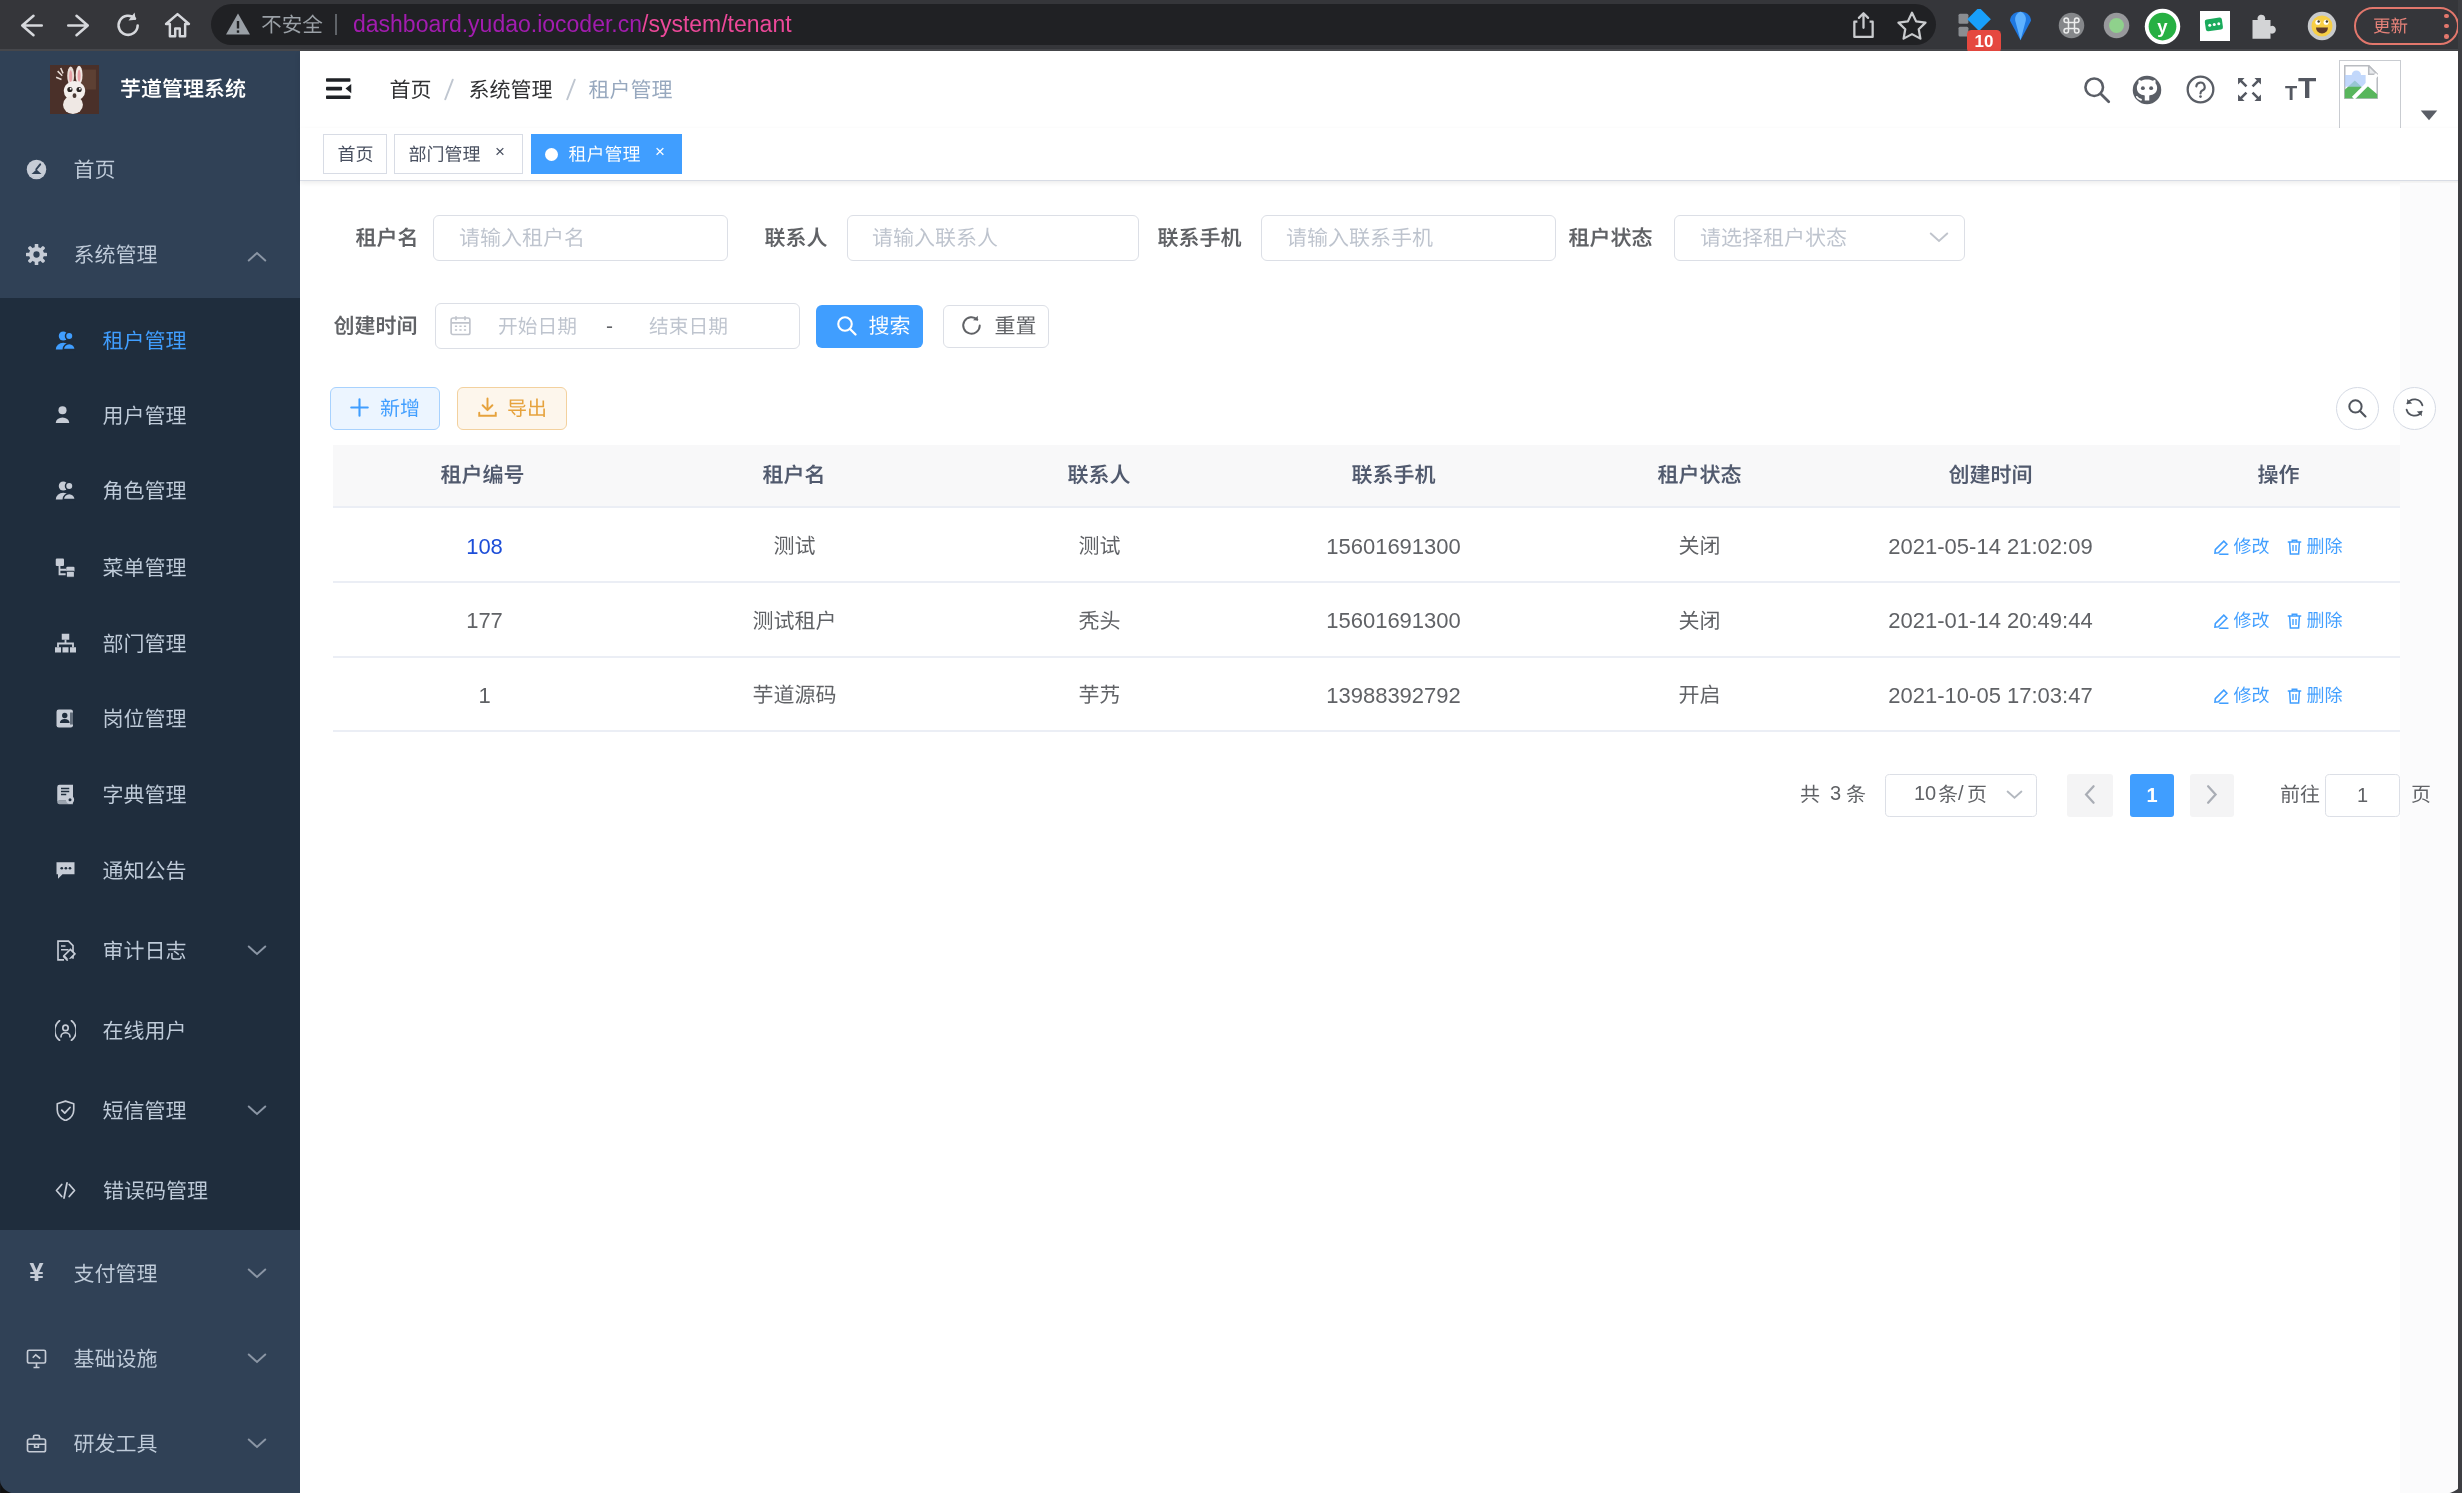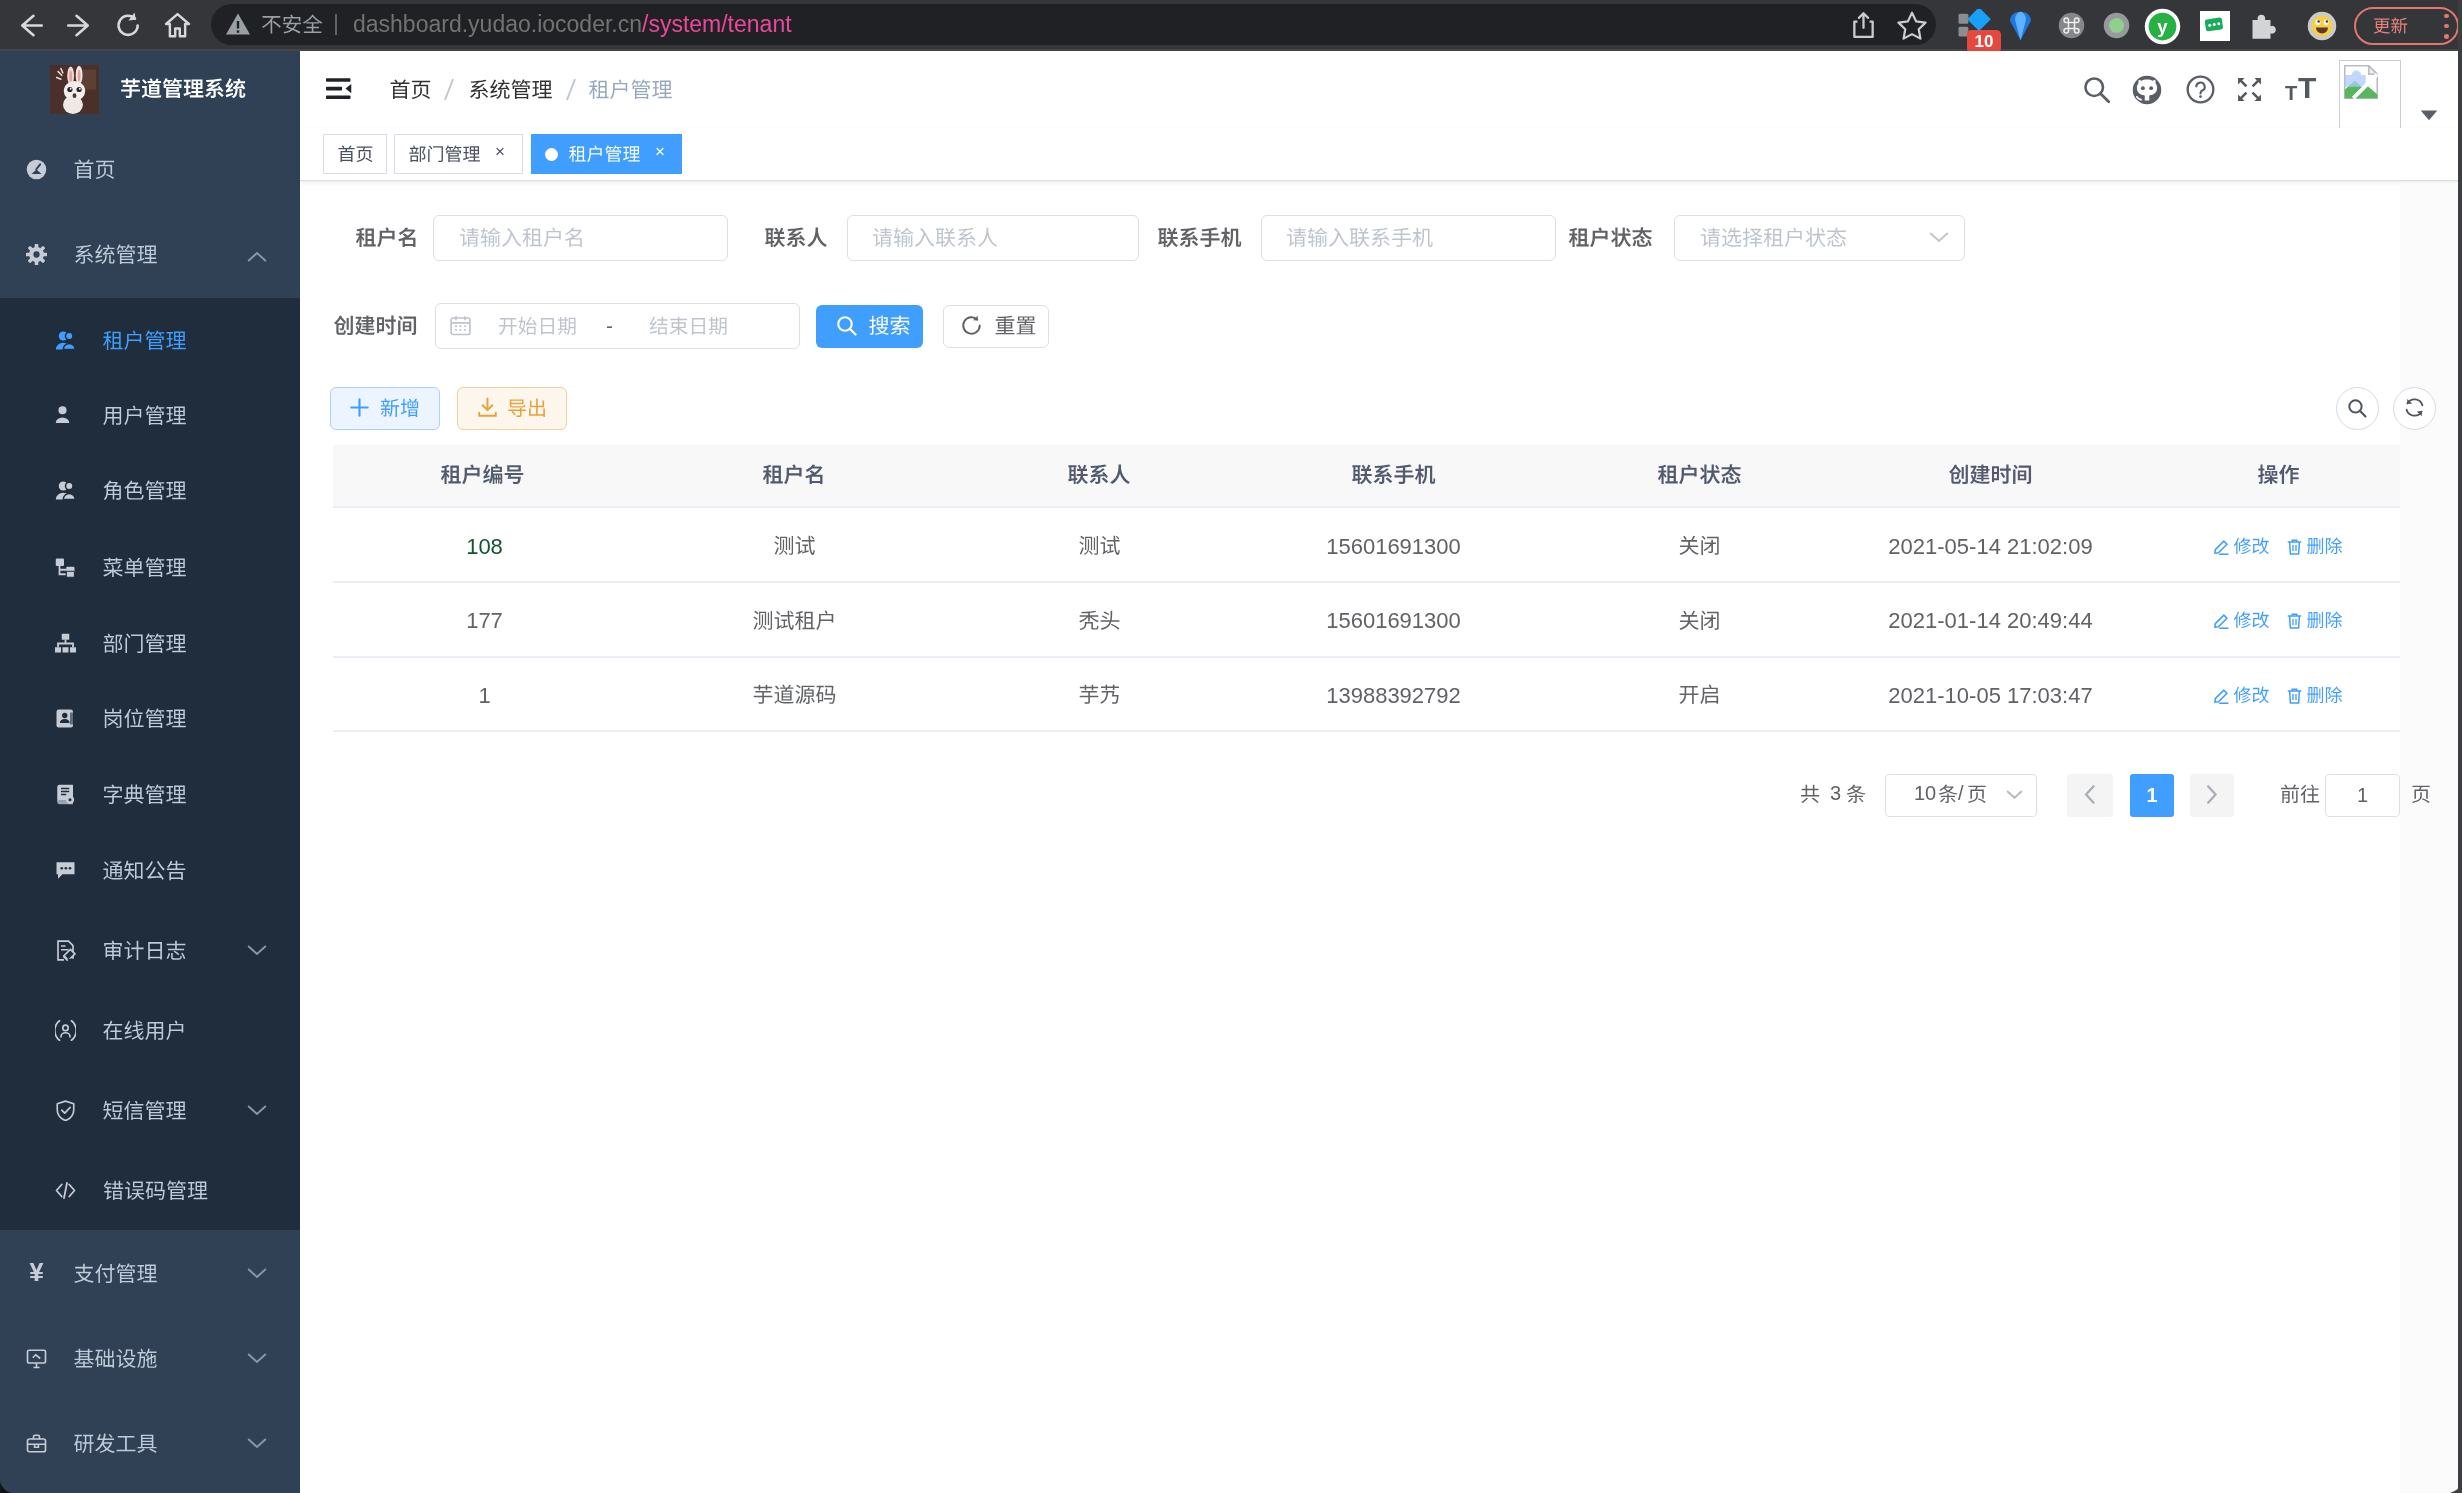--- a/index.html
+++ b/index.html
@@ -151,21 +151,21 @@
     </svg>
   </div>
 <div style="position:absolute;left:261px;top:14px;">
     <svg width="62" height="20.6" viewBox="0 -870 3000 1000" style="display:block;" fill="#9aa0a6">
       <use href="#g4e0d" x="0"></use>
       <use href="#g5b89" x="1000"></use>
       <use href="#g5168" x="2000"></use>
     </svg>
   </div>
 <div style="position:absolute;left:335px;top:13.7px;width:1.5px;height:21px;background:#5f6368;"></div>
-<div style="position:absolute;top:10.7px;font:23px 'Liberation Sans',sans-serif;color:#e8eaed;line-height:27px;white-space:pre;left:353px;"><span style="color:#737373">dashboard.yudao.iocoder.cn</span><span style="color:#ec4899">/system/tenant</span></div>
+<div style="position:absolute;top:10.7px;font:23px 'Liberation Sans',sans-serif;color:#e8eaed;line-height:27px;white-space:pre;left:353px;"><span style="color:#a21caf">dashboard.yudao.iocoder.cn</span><span style="color:#ec4899">/system/tenant</span></div>
 <div style="position:absolute;left:1849px;top:10.7px;width:29px;height:29px;">
     <svg width="29" height="29" viewBox="0 0 38 38" style="display:block">
       <path d="M19 3 V22 M19 3 L13 9 M19 3 L25 9" stroke="#c9cbce" stroke-width="3" fill="none" stroke-linecap="round" stroke-linejoin="round"></path>
       <path d="M11 14 H7 V34 H31 V14 H27" stroke="#c9cbce" stroke-width="3" fill="none" stroke-linejoin="round"></path>
     </svg>
   </div>
 <div style="position:absolute;left:1897px;top:10.7px;width:30px;height:29px;">
     <svg width="30" height="29" viewBox="0 0 40 38" style="display:block">
       <path d="M20 2 L25.5 13.5 L38 15.2 L29 24 L31.2 36.5 L20 30.5 L8.8 36.5 L11 24 L2 15.2 L14.5 13.5 Z" fill="none" stroke="#c9cbce" stroke-width="3" stroke-linejoin="round"></path>
     </svg>
@@ -920,21 +920,21 @@
 <div style="position:absolute;left:2257px;top:464px;">
     <svg width="43" height="21" viewBox="0 -870 2000 1000" style="display:block;" fill="#515a6e">
       <use href="#gb64cd" x="0"></use>
       <use href="#gb4f5c" x="1000"></use>
     </svg>
   </div>
 <div style="position:absolute;left:333px;top:506px;width:2067px;height:1.5px;background:#ebeef5;"></div>
 <div style="position:absolute;left:333px;top:581px;width:2067px;height:1.5px;background:#ebeef5;"></div>
 <div style="position:absolute;left:333px;top:656px;width:2067px;height:1.5px;background:#ebeef5;"></div>
 <div style="position:absolute;left:333px;top:730px;width:2067px;height:1.5px;background:#ebeef5;"></div>
-<div style="position:absolute;top:533px;font:22px 'Liberation Sans',sans-serif;color:#14532d;line-height:27px;white-space:pre;left:180px;width:609px;text-align:center;">108</div>
+<div style="position:absolute;top:533px;font:22px 'Liberation Sans',sans-serif;color:#1d4ed8;line-height:27px;white-space:pre;left:180px;width:609px;text-align:center;">108</div>
 <div style="position:absolute;left:773px;top:535px;">
     <svg width="43" height="21" viewBox="0 -870 2000 1000" style="display:block;" fill="#606266">
       <use href="#g6d4b" x="0"></use>
       <use href="#g8bd5" x="1000"></use>
     </svg>
   </div>
 <div style="position:absolute;left:1078px;top:535px;">
     <svg width="43" height="21" viewBox="0 -870 2000 1000" style="display:block;" fill="#606266">
       <use href="#g6d4b" x="0"></use>
       <use href="#g8bd5" x="1000"></use>

